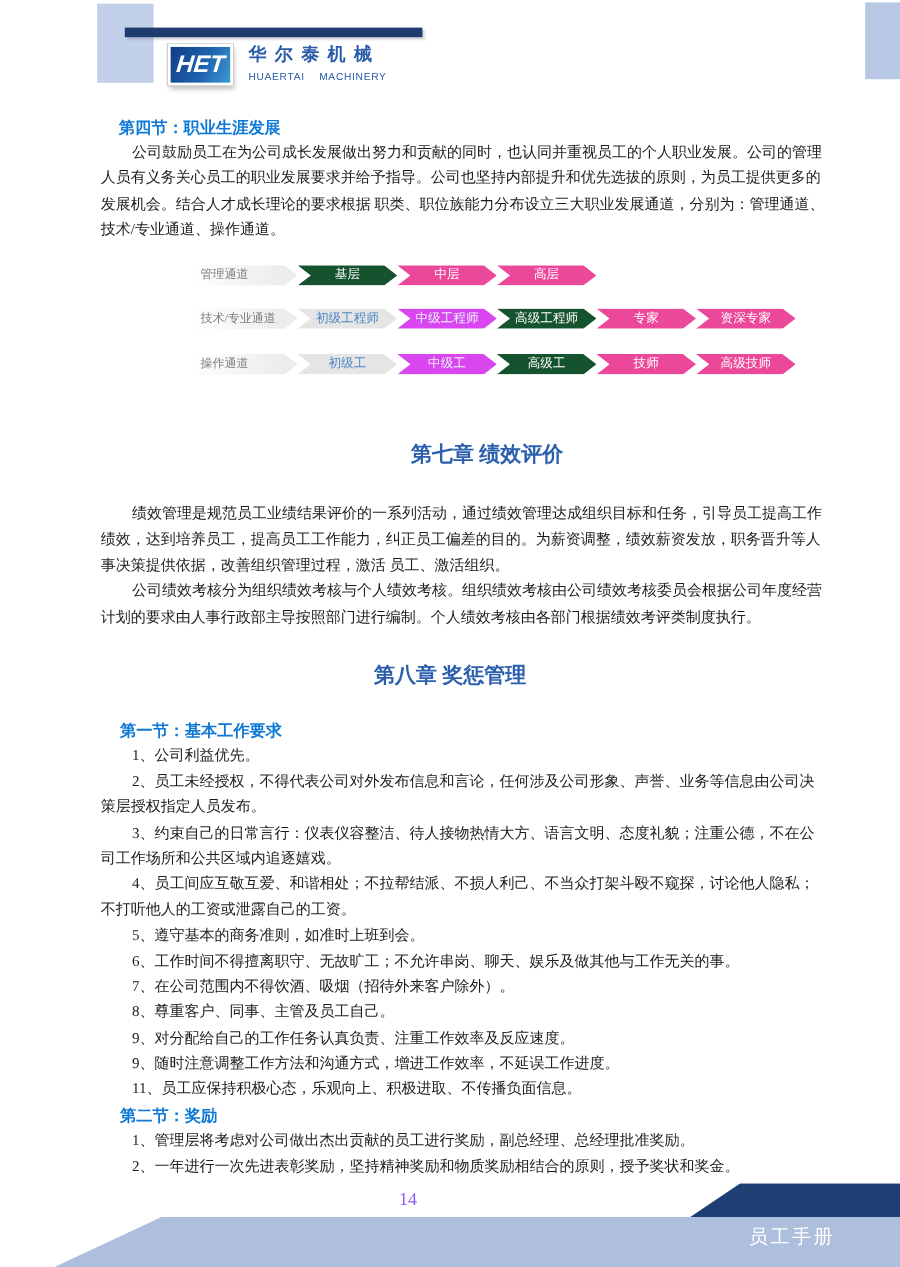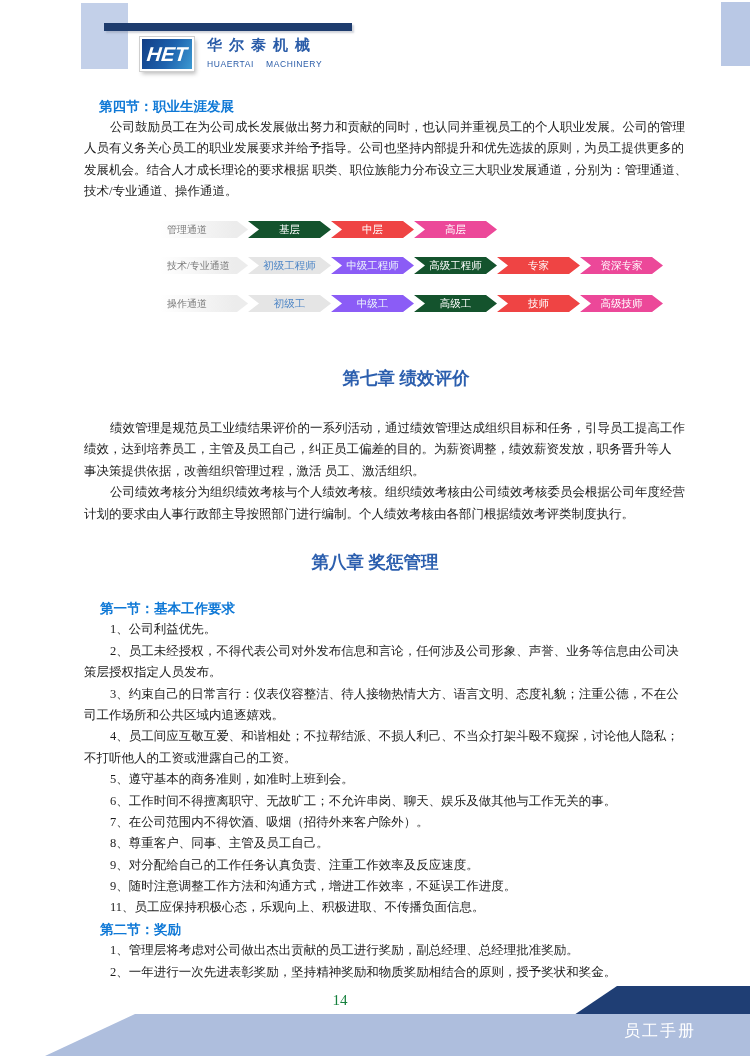--- a/index.html
+++ b/index.html
@@ -32,26 +32,26 @@
   .ch-title{position:absolute;left:0;width:750px;text-align:center;color:#2c5fae;font-weight:bold;font-size:17.5px;}
   
   .diag-row{position:absolute;left:160px;display:flex;height:17px;}
   .chev{height:17px;line-height:17px;font-size:10.5px;text-align:center;box-sizing:border-box;width:83px;
         clip-path:polygon(0 0,calc(100% - 11px) 0,100% 50%,calc(100% - 11px) 100%,0 100%,11px 50%);}
   .chev-label{width:88px;text-align:left;padding-left:7px;font-size:10px;color:#7b7b7b;
         background:linear-gradient(90deg,#ffffff 0%,#ececec 85%);
         clip-path:polygon(0 0,calc(100% - 11px) 0,100% 50%,calc(100% - 11px) 100%,0 100%);
         filter:drop-shadow(0 0 1px #cccccc);}
   .lvl1{background:#e5e5e5;color:#4e86c6;}
-  .lvl2{background:#8b5cf6;color:#ecf4fc;}
+  .lvl2{background:#d946ef;color:#ecf4fc;}
   .lvl3{background:#14532d;color:#ffffff;}
-  .lvl4{background:#ef4444;color:#ffffff;}
+  .lvl4{background:#ec4899;color:#ffffff;}
   .lvl5{background:#ec4899;color:#ffffff;}
   
-  .page-num{position:absolute;left:0;top:992px;width:680px;text-align:center;font-size:15px;color:#15803d;}
+  .page-num{position:absolute;left:0;top:992px;width:680px;text-align:center;font-size:15px;color:#8b5cf6;}
   .footer-band{position:absolute;left:0;top:1014px;width:750px;height:42px;background:#aebedd;
         clip-path:polygon(135px 0,750px 0,750px 42px,45px 42px);}
   .footer-navy{position:absolute;left:0;top:986px;width:750px;height:29px;background:#1f3e74;
         clip-path:polygon(617px 0,750px 0,750px 29px,574px 29px);}
   .footer-label{position:absolute;top:1021px;right:54px;color:#ffffff;font-size:16px;letter-spacing:2px;
         font-family:Liberation Mono, monospace;text-align:center;}
 </style>
 </head>
 <body>
 
@@ -97,21 +97,21 @@
     <span class="chev lvl1">初级工</span>
     <span class="chev lvl2">中级工</span>
     <span class="chev lvl3">高级工</span>
     <span class="chev lvl4">技师</span>
     <span class="chev lvl5">高级技师</span>
   </div>
 
   <div class="ch-title" style="top:366px;padding-left:31px;">第七章 绩效评价</div>
   <div class="blk" style="top:418px;">
     <div class="ln ind">绩效管理是规范员工业绩结果评价的一系列活动，通过绩效管理达成组织目标和任务，引导员工提高工作</div>
-    <div class="ln">绩效，达到培养员工，主管及员工自己，纠正员工偏差的目的。为薪资调整，绩效薪资发放，职务晋升等人</div>
+    <div class="ln">绩效，达到培养员工，提高员工工作能力，纠正员工偏差的目的。为薪资调整，绩效薪资发放，职务晋升等人</div>
     <div class="ln">事决策提供依据，改善组织管理过程，激活 员工、激活组织。</div>
     <div class="ln ind">公司绩效考核分为组织绩效考核与个人绩效考核。组织绩效考核由公司绩效考核委员会根据公司年度经营</div>
     <div class="ln">计划的要求由人事行政部主导按照部门进行编制。个人绩效考核由各部门根据绩效考评类制度执行。</div>
   </div>
 
   <div class="ch-title" style="top:550px;">第八章 奖惩管理</div>
   <div class="blk" style="top:598px;">
     <div class="ln sec-hd hd-off">第一节：基本工作要求</div>
     <div class="ln ind">1、公司利益优先。</div>
     <div class="ln ind">2、员工未经授权，不得代表公司对外发布信息和言论，任何涉及公司形象、声誉、业务等信息由公司决</div>

